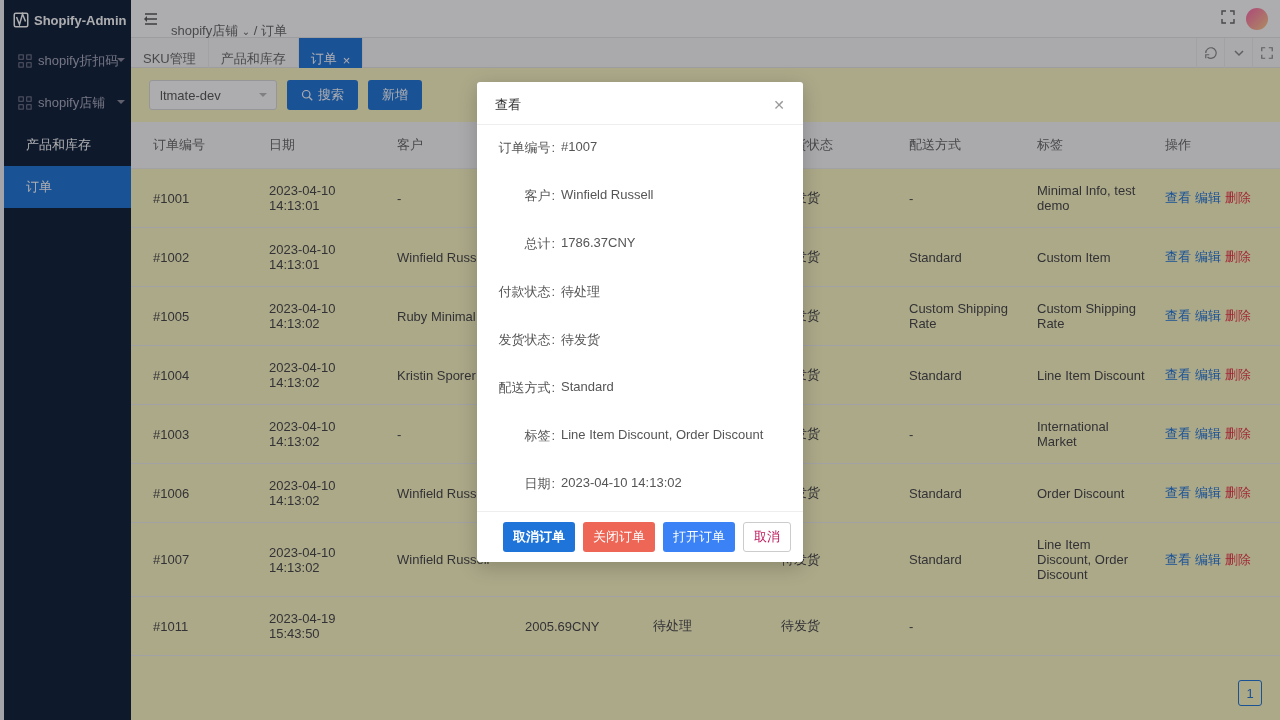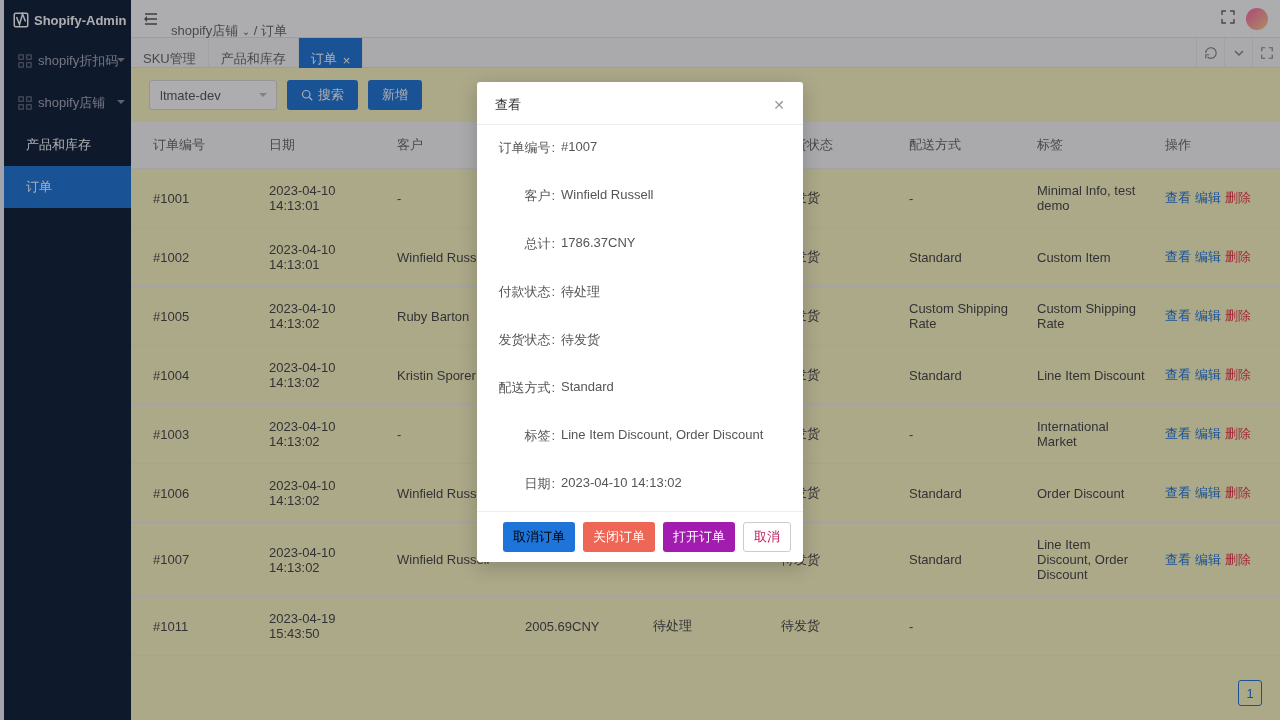--- a/index.html
+++ b/index.html
@@ -50,23 +50,23 @@
     .dialog-header { padding: 14px 18px 10px; font-size: 15px; color: #333; border-bottom: 1px solid #eee; display: flex; justify-content: space-between; align-items: center; }
     .dialog-close { color: #999; cursor: pointer; font-size: 14px; }
     .dialog-body { padding: 14px 18px 8px; }
     .detail-row { display: flex; margin-bottom: 30px; font-size: 13px; }
     .detail-row:last-child { margin-bottom: 10px; }
     .detail-label { width: 60px; text-align: right; color: #555; margin-right: 6px; flex-shrink:0; }
     .detail-label::after { content: ":"; margin-left: 1px; }
     .detail-val { color: #555; }
     .dialog-footer { border-top: 1px solid #eee; padding: 10px 12px; display: flex; justify-content: flex-end; gap: 8px; }
     .btn-sm { height: 30px; padding: 0 10px; border-radius: 3px; border: none; cursor: pointer; font-size: 13px; }
-    .btn-primary { background: #1e74d8; color: #000000; }
+    .btn-primary { background: #1e74d8; color: #ffffff; font-weight: bold; }
     .btn-danger { background: #e65; color: #fff; }
-    .btn-success { background: #a21caf; color: #fff; }
+    .btn-success { background: #3b82f6; color: #fff; }
     .btn-plain { background: #fff; border: 1px solid #ccc; color: #be185d; }
   </style>
 </head>
 <body>
 
 <div class="sidebar">
   <div class="sidebar-logo">
     <svg viewBox="0 0 24 24">
         <rect x="3" y="3" width="18" height="18" rx="2" fill="none" stroke="#fff" stroke-width="2"></rect>
         <path d="M6 8l4 10 4-14 4 10" fill="none" stroke="#fff" stroke-width="2"></path>
@@ -194,21 +194,21 @@
           <td></td>
           <td></td>
           <td>待发货</td>
           <td>Standard</td>
           <td>Custom Item</td>
           <td class="row-ops"><span class="link">查看</span><span class="link">编辑</span><span class="link danger">删除</span></td>
         </tr>
         <tr>
           <td>#1005</td>
           <td>2023-04-10 14:13:02</td>
-          <td class="blur">Ruby Barton</td>
+          <td class="blur">Ruby Minimal</td>
           <td></td>
           <td></td>
           <td>待发货</td>
           <td>Custom Shipping Rate</td>
           <td>Custom Shipping Rate</td>
           <td class="row-ops"><span class="link">查看</span><span class="link">编辑</span><span class="link danger">删除</span></td>
         </tr>
         <tr>
           <td>#1004</td>
           <td>2023-04-10 14:13:02</td>

